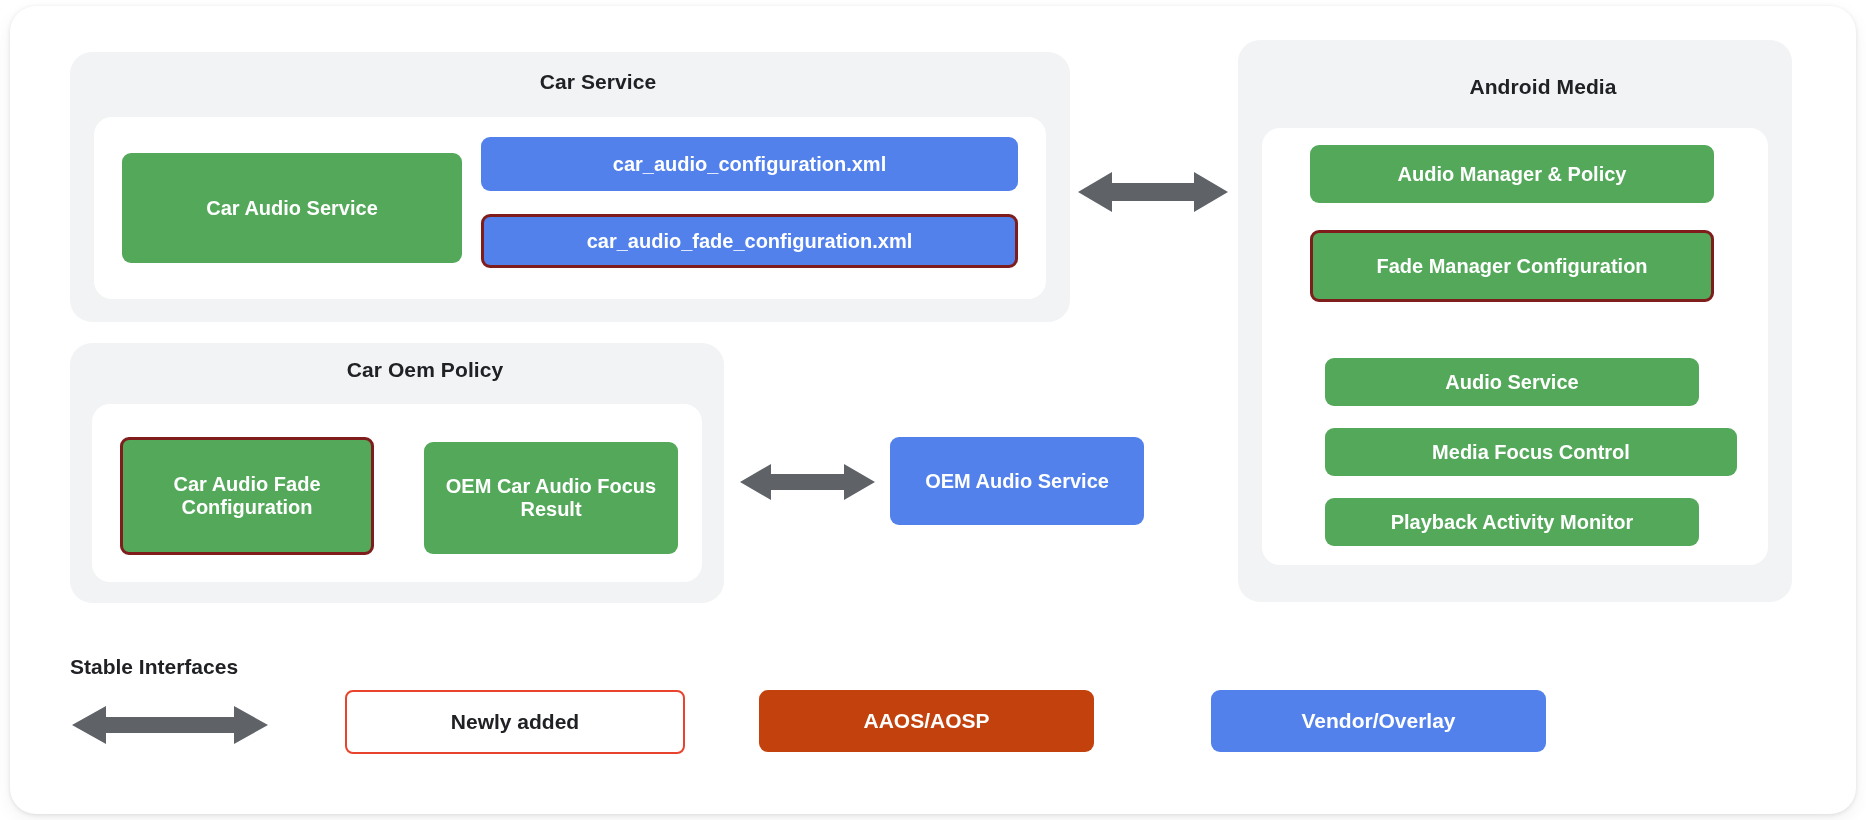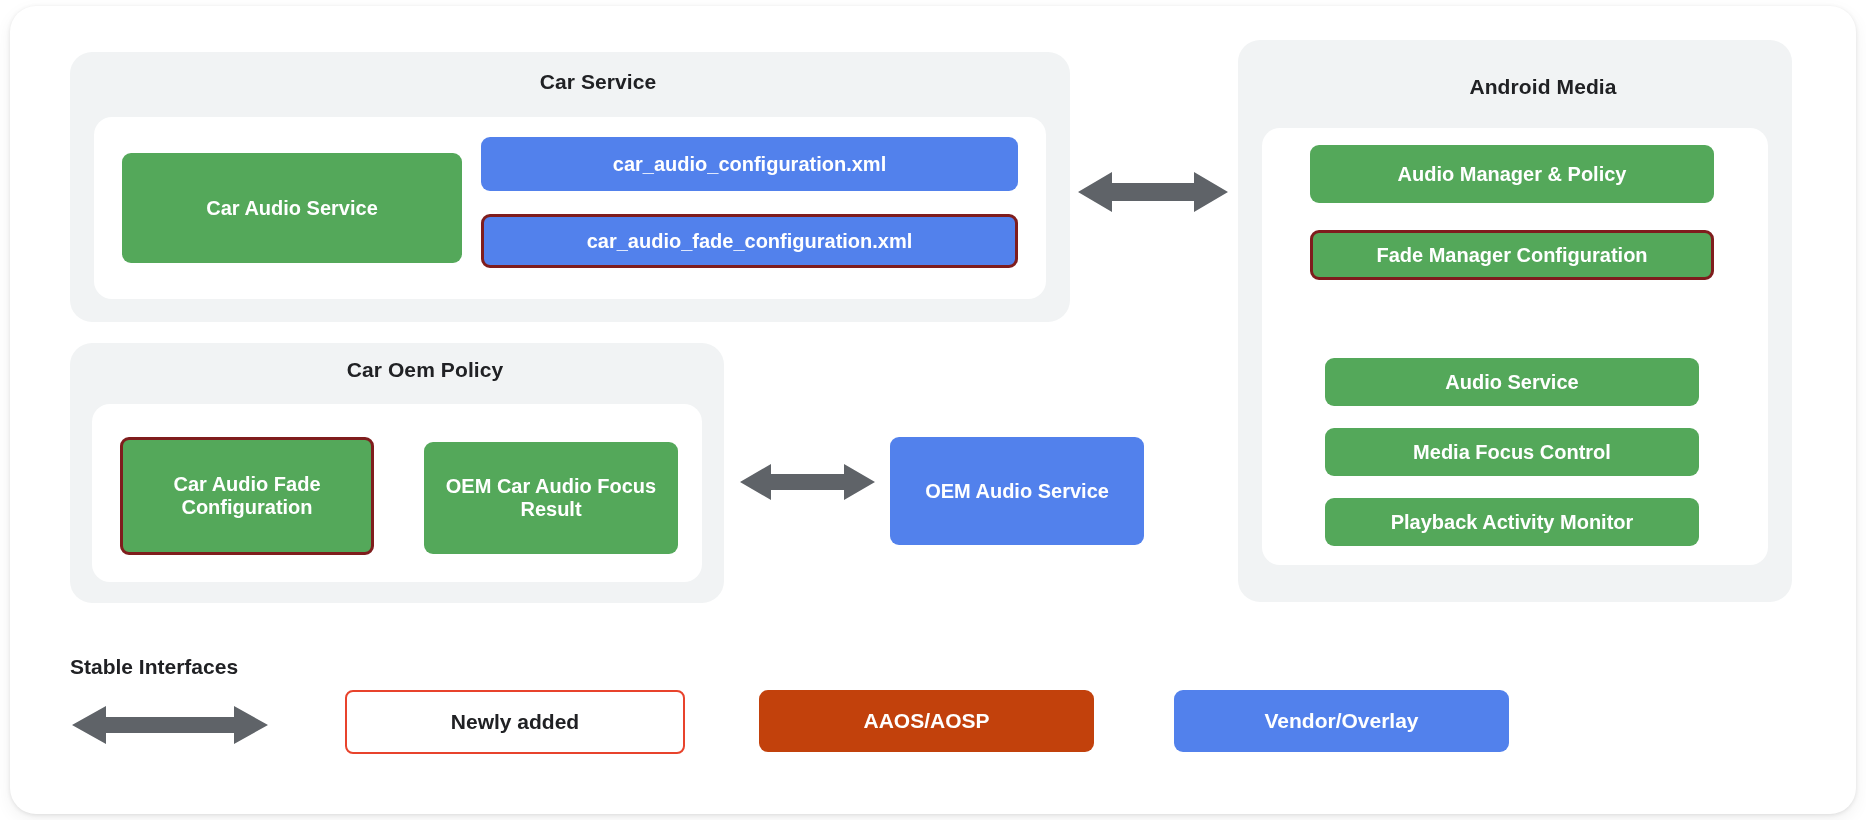--- a/index.html
+++ b/index.html
@@ -83,21 +83,21 @@
     font-weight: 700;
     font-size: 21px;
     border-radius: 9px;
   }
   .legend-chip.outline {
     background: #ffffff;
     border: 2.5px solid #e8432c;
     color: #202124;
   }
   .legend-chip.green { background: #c2410c; color: #ffffff; }
-  .legend-chip.blue  { background: #5281ec; color: #ffffff; }
+  .legend-chip.blue  { background: #5281ec; color: #ffffff; margin-left: 37px; }
 
   .arrow { position: absolute; }
   .arrow svg { display: block; }
 </style>
 </head>
 <body>
 
 <div id="canvas">
   <div class="page-card"></div>
 
@@ -114,34 +114,34 @@
 
   <div class="group" style="left:70px; top:343px; width:654px; height:260px;">
   </div>
   <div class="group-title" style="left:70px; top:358px; width:654px;">Car Oem Policy</div>
   <div class="inner-card" style="left:92px; top:404px; width:610px; height:178px;"></div>
 
   <div class="node green newly" style="left:120px; top:437px; width:254px; height:118px;">Car Audio Fade Configuration</div>
 
   <div class="node green" style="left:424px; top:442px; width:254px; height:112px;">OEM Car Audio Focus Result</div>
 
-  <div class="node blue" style="left:890px; top:437px; width:254px; height:108px;">OEM Audio Service</div>
+  <div class="node blue" style="left:890px; top:437px; width:254px; height:88px;">OEM Audio Service</div>
 
   <div class="group" style="left:1238px; top:40px; width:554px; height:562px;">
   </div>
   <div class="group-title" style="left:1238px; top:75px; width:554px;">Android Media</div>
   <div class="inner-card" style="left:1262px; top:128px; width:506px; height:437px;"></div>
 
   <div class="node green" style="left:1310px; top:145px; width:404px; height:58px;">Audio Manager &amp; Policy</div>
 
-  <div class="node green newly" style="left:1310px; top:230px; width:404px; height:50px;">Fade Manager Configuration</div>
+  <div class="node green newly" style="left:1310px; top:230px; width:404px; height:72px;">Fade Manager Configuration</div>
 
   <div class="node green" style="left:1325px; top:358px; width:374px; height:48px;">Audio Service</div>
 
-  <div class="node green" style="left:1325px; top:428px; width:374px; height:48px;">Media Focus Control</div>
+  <div class="node green" style="left:1325px; top:428px; width:412px; height:48px;">Media Focus Control</div>
 
   <div class="node green" style="left:1325px; top:498px; width:374px; height:48px;">Playback Activity Monitor</div>
 
   <div class="arrow" style="left:1078px; top:170px;">
     <svg width="150" height="44" viewBox="0 0 150 44" aria-hidden="true">
       <polygon points="0,22 34,2 34,13 116,13 116,2 150,22 116,42 116,31 34,31 34,42" fill="#5f6368"></polygon>
     </svg>
   </div>
 
   <div class="arrow" style="left:740px; top:462px;">

